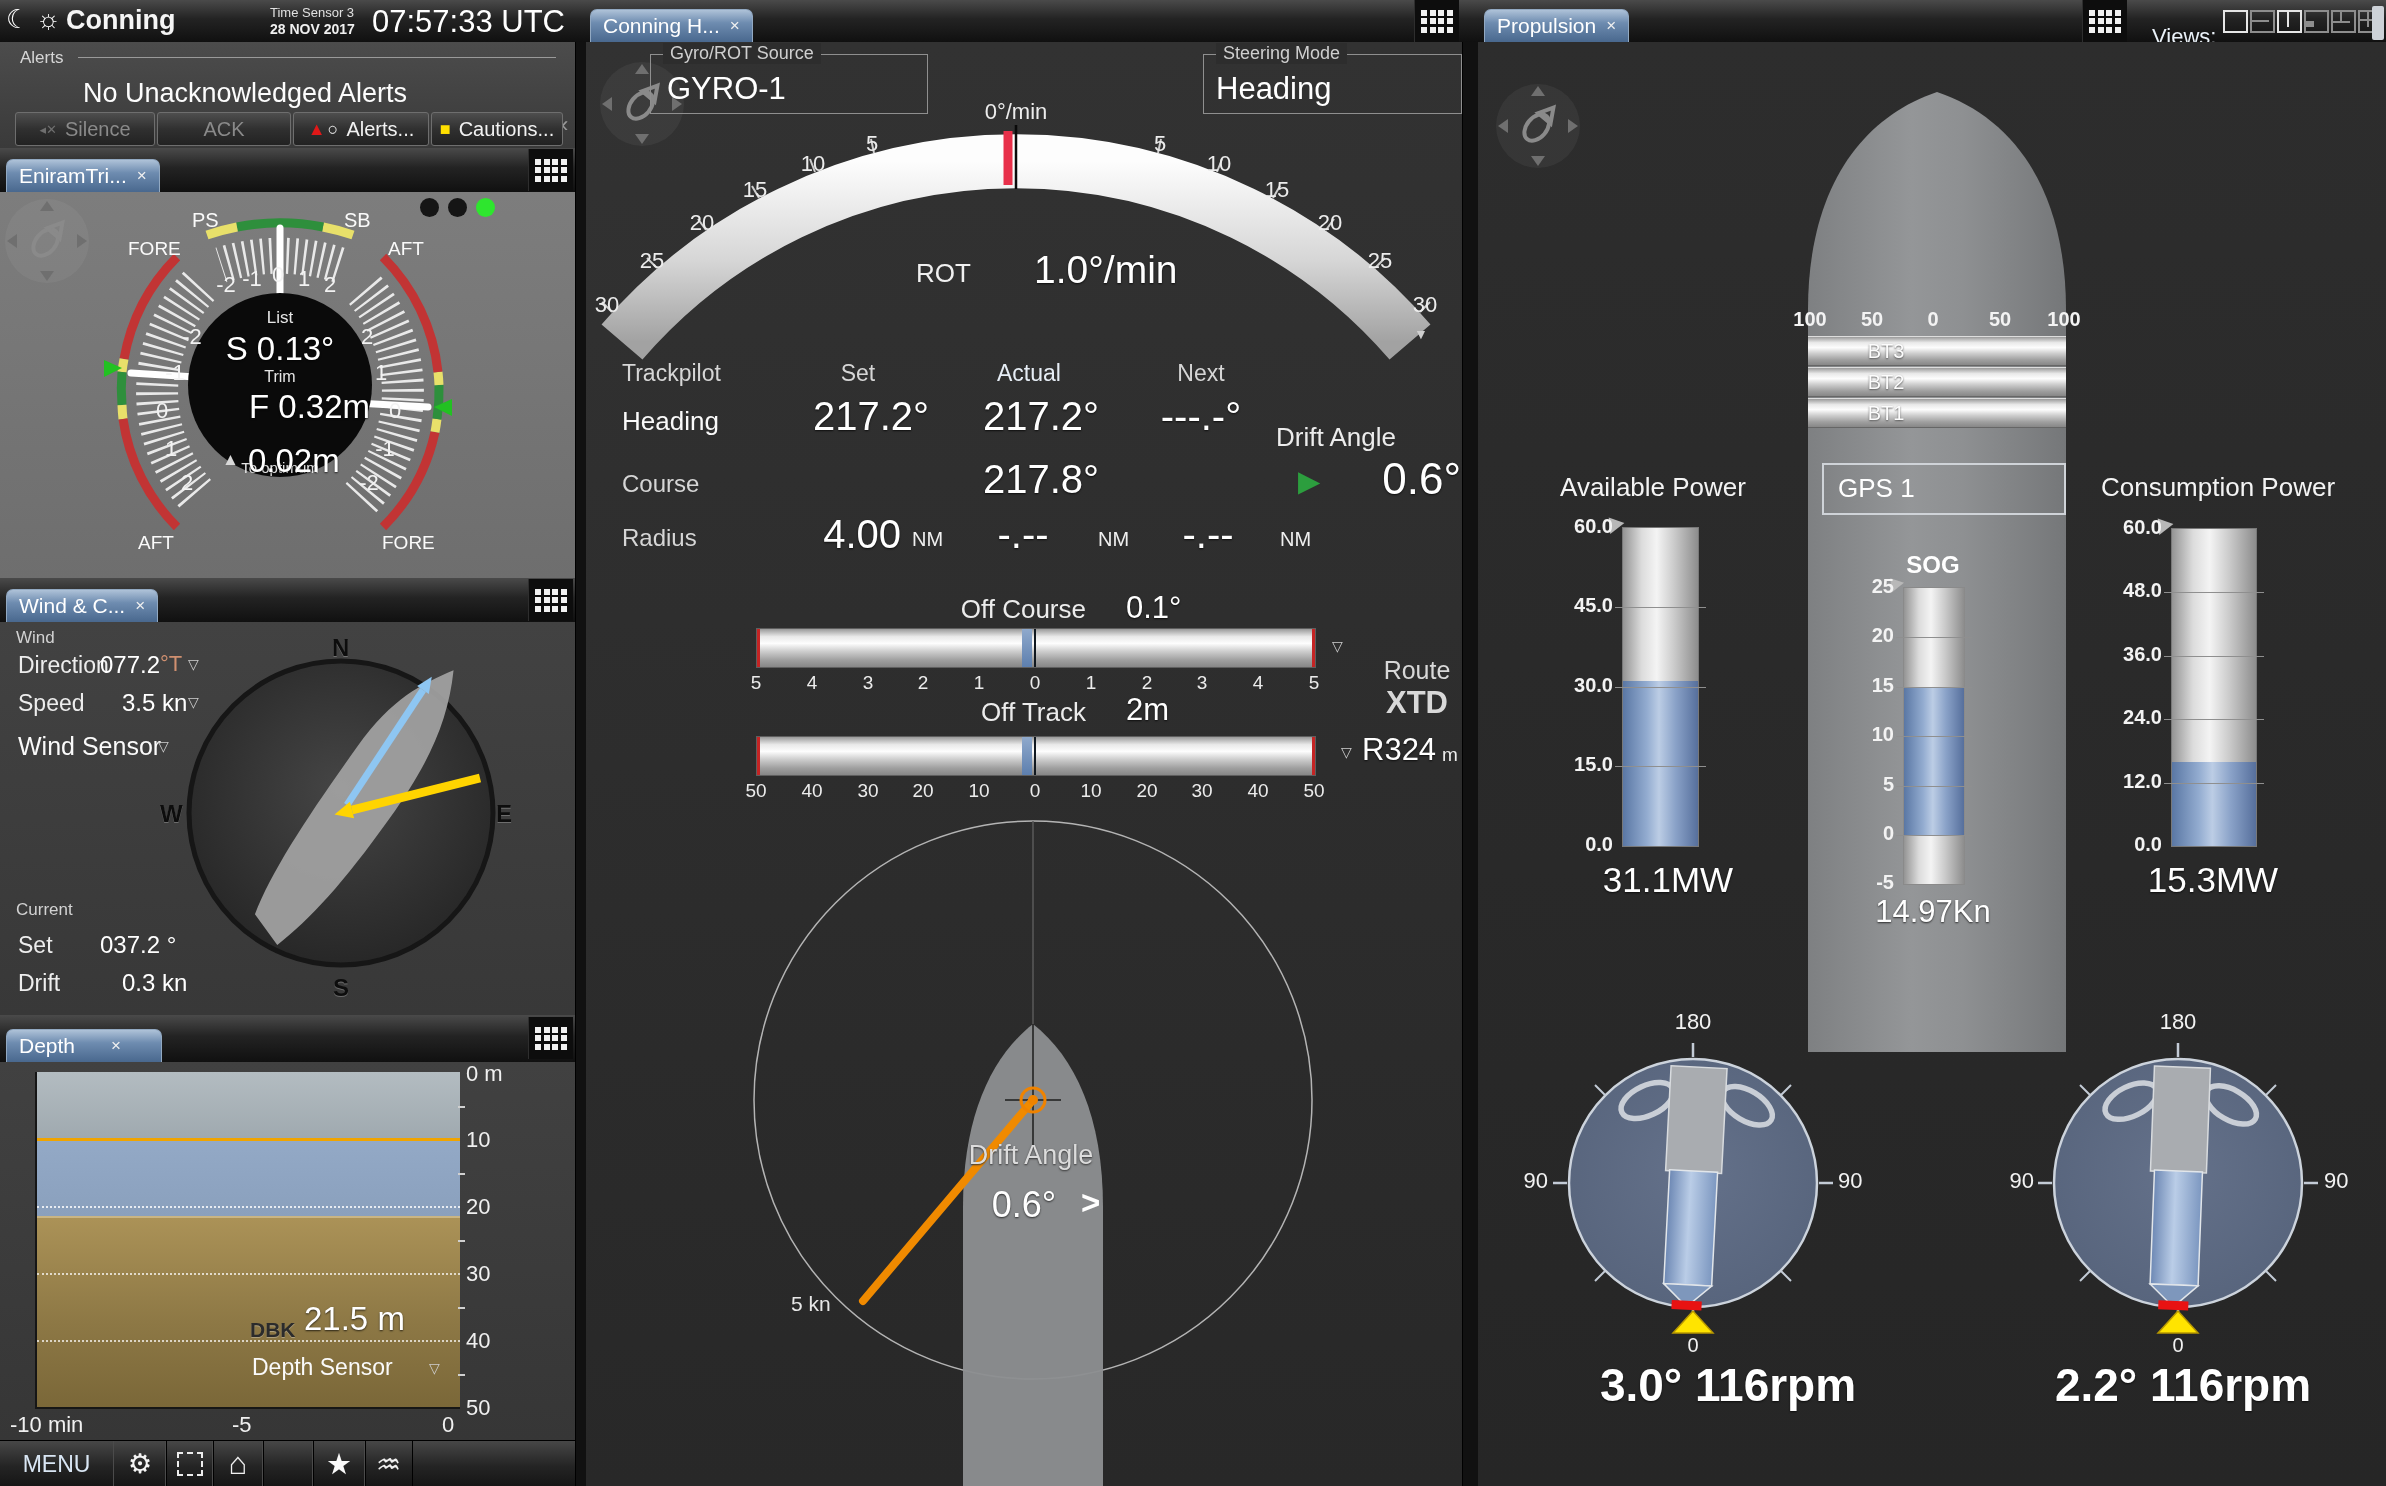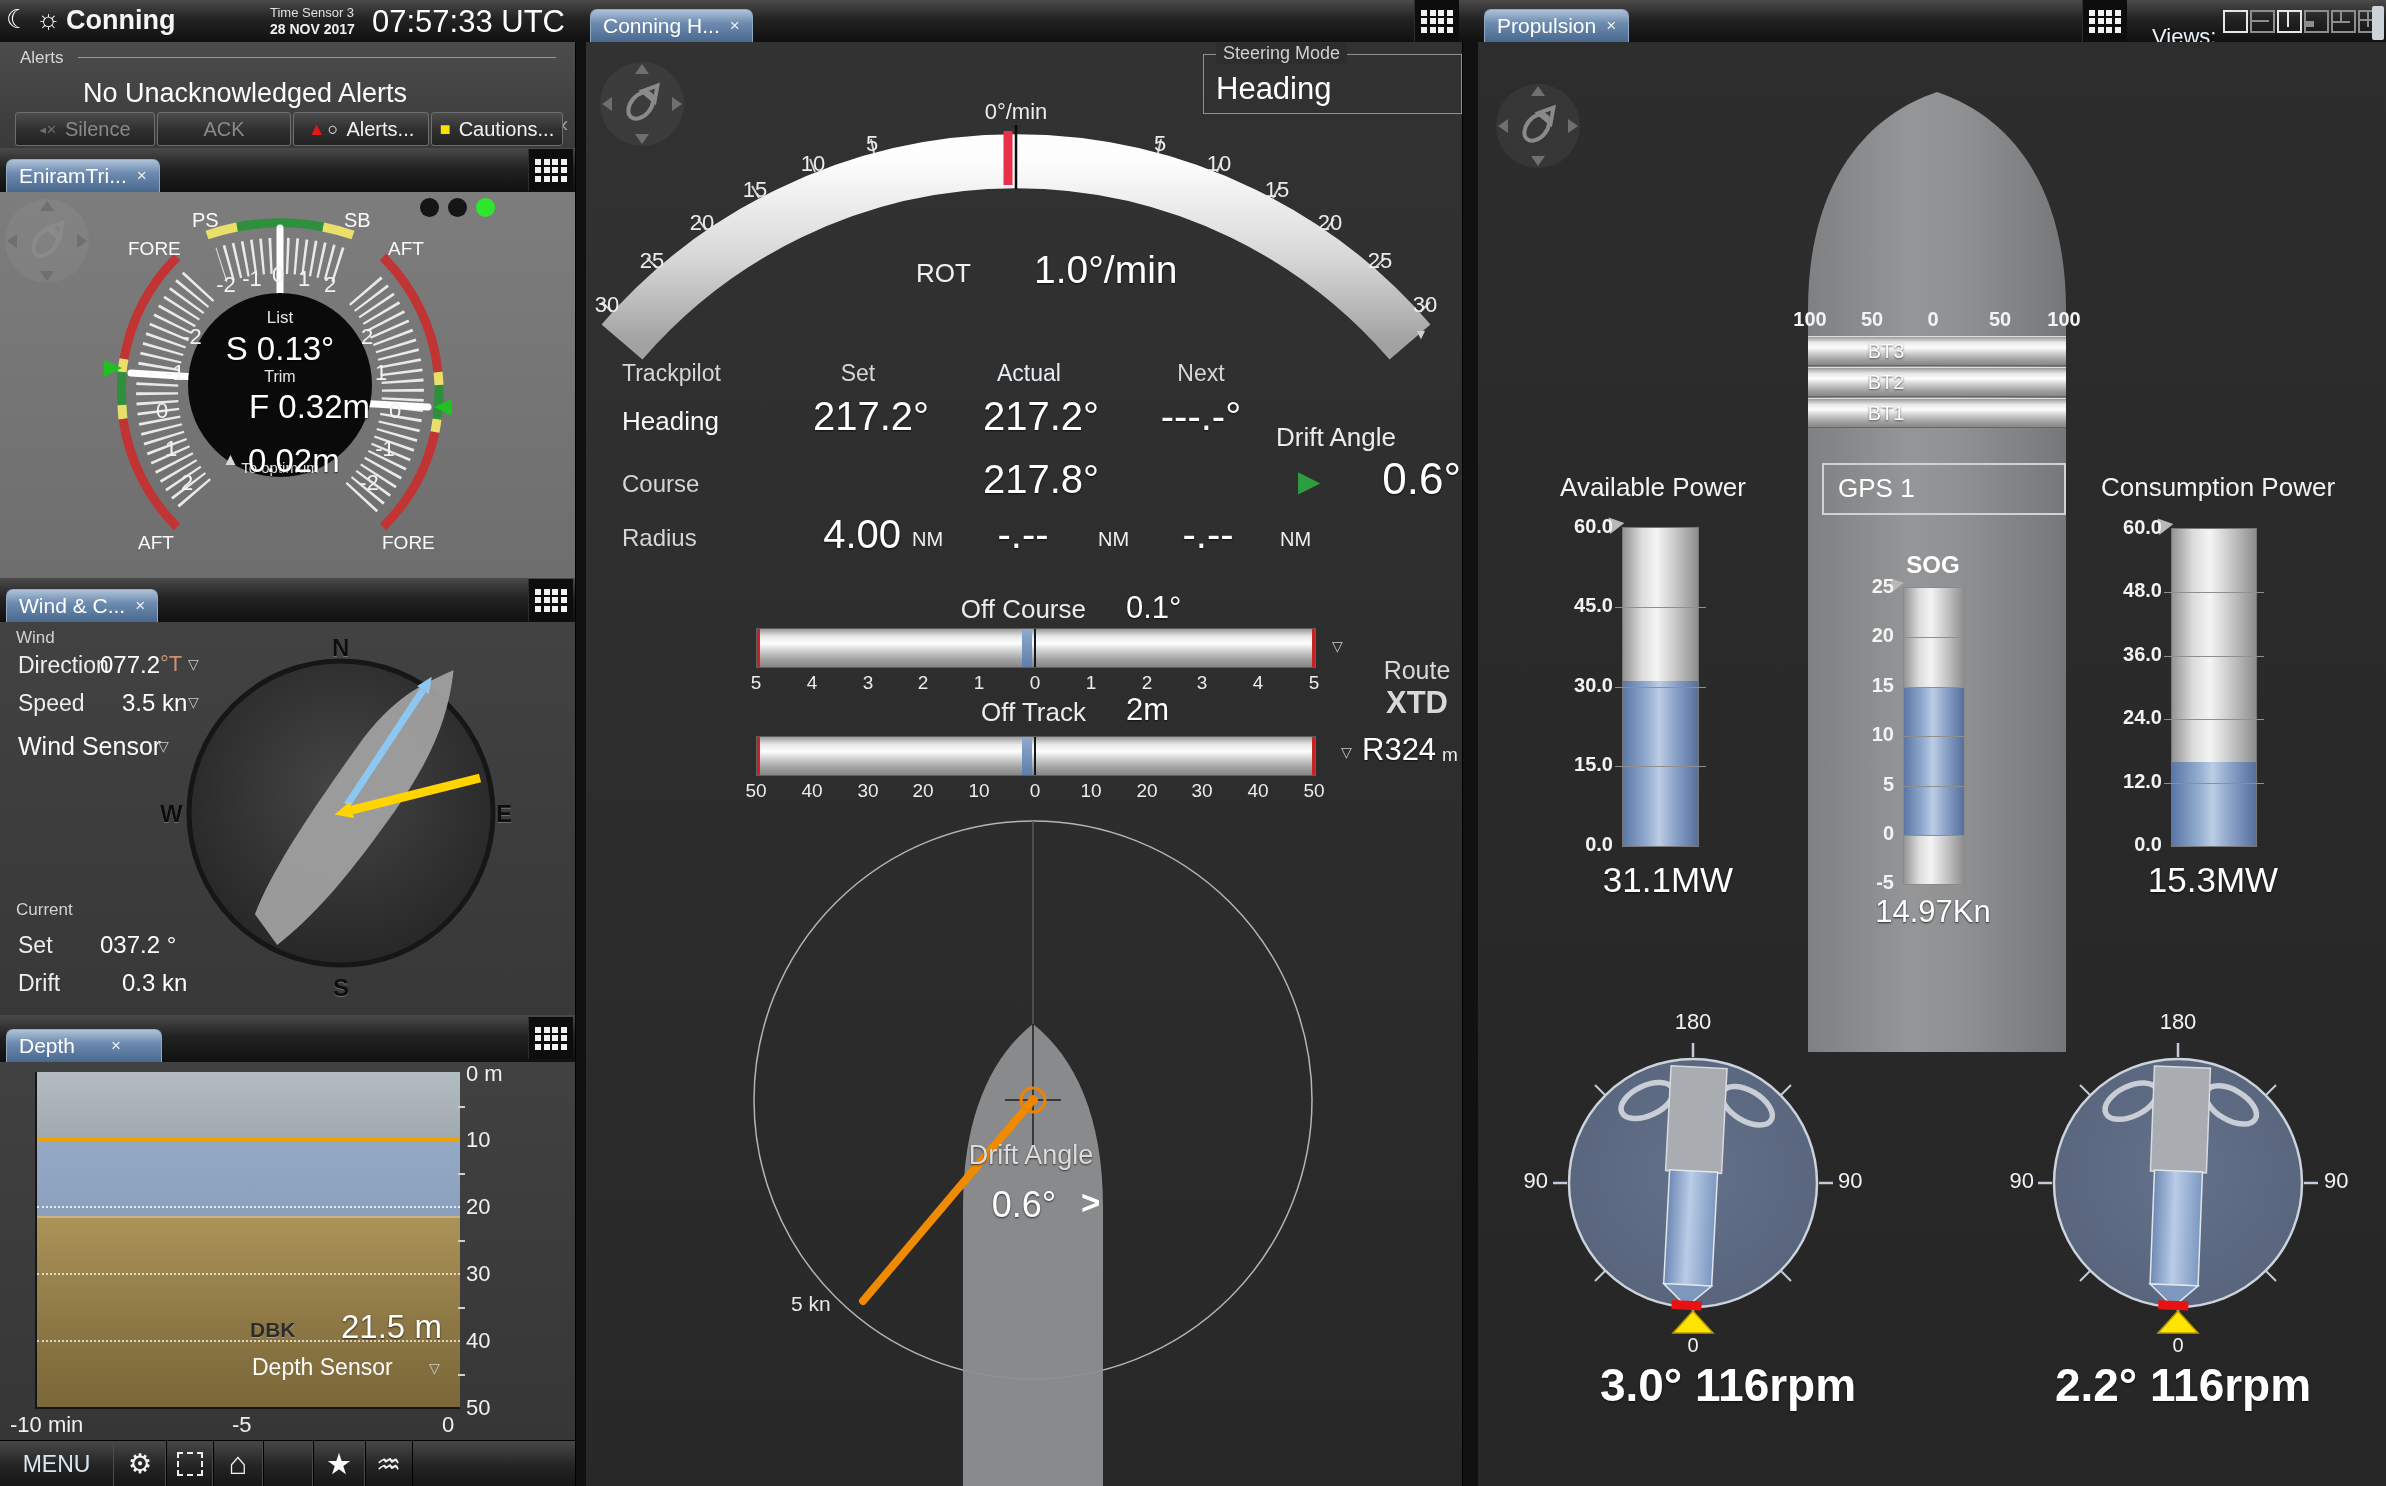--- a/index.html
+++ b/index.html
@@ -340,21 +340,21 @@
 <div class="ab" style="left:0;top:1062px;width:575px;height:378px;background:linear-gradient(180deg,#414141,#363636);">
   <div class="ab" style="left:35px;top:10px;width:423px;height:335px;border-left:2px solid #161616;border-bottom:2px solid #161616;overflow:hidden;">
     <div class="ab" style="left:0;top:0;width:423px;height:67px;background:linear-gradient(180deg,#b3bcc1,#9fa9af);"></div>
     <div class="ab" style="left:0;top:66px;width:423px;height:3px;background:#f0a400;"></div>
     <div class="ab" style="left:0;top:69px;width:423px;height:75px;background:linear-gradient(180deg,#93a9c6,#8aa0bd);"></div>
     <div class="ab" style="left:0;top:144px;width:423px;height:191px;border-top:2px solid #c9b584;background:linear-gradient(180deg,#ab9257,#8d7845 55%,#7a6738);"></div>
     <div class="ab" style="left:0;top:134px;width:423px;height:0;border-top:2px dotted rgba(255,255,255,.8);"></div>
     <div class="ab" style="left:0;top:201px;width:423px;height:0;border-top:2px dotted rgba(255,255,255,.7);"></div>
     <div class="ab" style="left:0;top:268px;width:423px;height:0;border-top:2px dotted rgba(255,255,255,.7);"></div>
     <span class="ab" style="left:213px;top:246px;font-size:21px;color:#2b2b2b;font-weight:bold;text-shadow:0 1px 0 rgba(255,255,255,.3);">DBK</span>
-    <span class="ab bigval" style="left:267px;top:236px;font-size:33px;margin-left:37px;">21.5 m</span>
+    <span class="ab bigval" style="left:267px;top:228px;font-size:33px;">21.5 m</span>
     <span class="ab" style="left:215px;top:282px;font-size:23px;color:#fafafa;">Depth Sensor</span>
     <span class="ab dd" style="left:392px;top:288px;">▽</span>
   </div>
   <span class="ab" style="left:466px;top:-1px;font-size:22px;color:#f0f0f0;">0 m</span>
   <span class="ab" style="left:466px;top:65px;font-size:22px;color:#f0f0f0;">10</span>
   <span class="ab" style="left:466px;top:132px;font-size:22px;color:#f0f0f0;">20</span>
   <span class="ab" style="left:466px;top:199px;font-size:22px;color:#f0f0f0;">30</span>
   <span class="ab" style="left:466px;top:266px;font-size:22px;color:#f0f0f0;">40</span>
   <span class="ab" style="left:466px;top:333px;font-size:22px;color:#f0f0f0;">50</span>
   <div class="ab" style="left:458px;top:44px;width:7px;height:2px;background:#d0d0d0;"></div>
@@ -393,20 +393,24 @@
 
 <div class="sep" style="left:575px;width:11px;"></div>
 <div class="sep" style="left:1462px;width:16px;"></div>
 
 
 <div class="ab panelDark" style="left:586px;top:42px;width:876px;height:1444px;">
   <svg class="ab" style="left:8px;top:14px;" width="96" height="96" viewBox="-48 -48 96 96">
         <use href="#panctl"></use>
       </svg>
 
+  <div class="fieldbox" style="left:64px;top:12px;width:276px;height:58px;">
+    <span class="legend">Gyro/ROT Source</span>
+    <span class="ab" style="left:16px;top:16px;font-size:31px;color:#fff;">GYRO-1</span>
+  </div>
   <div class="fieldbox" style="left:617px;top:12px;width:257px;height:58px;">
     <span class="legend">Steering Mode</span>
     <span class="ab" style="left:12px;top:16px;font-size:31px;color:#fff;">Heading</span>
   </div>
 
   <svg class="ab" style="left:0;top:55px;" width="876" height="310" viewBox="0 0 876 310">
     <defs>
       <linearGradient id="bandG" x1="0" y1="0" x2="0" y2="1">
         <stop offset="0" stop-color="#fdfdfd"></stop>
             <stop offset="0.55" stop-color="#d6d6d6"></stop>

